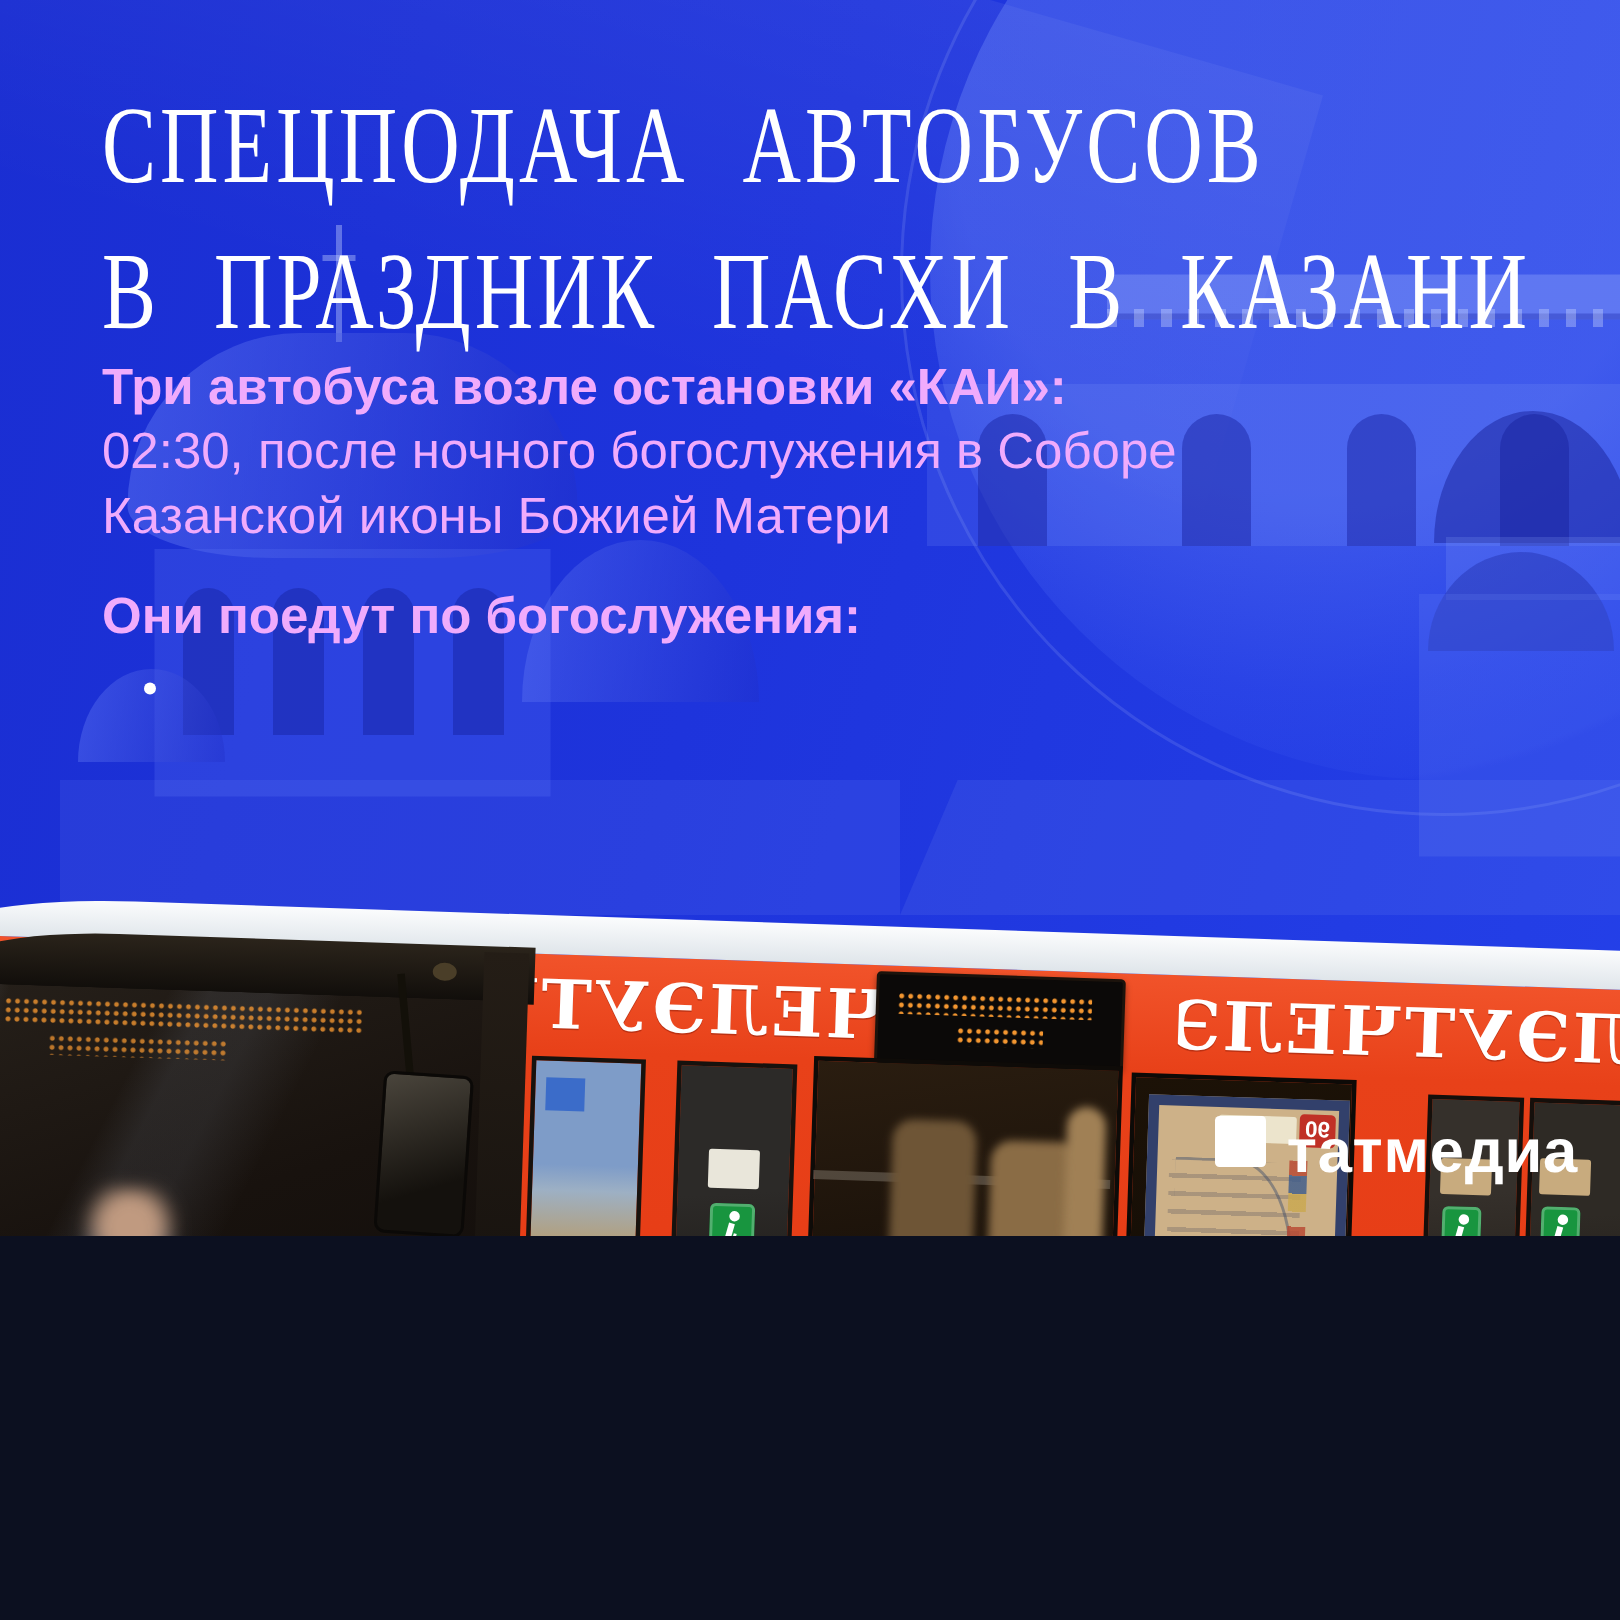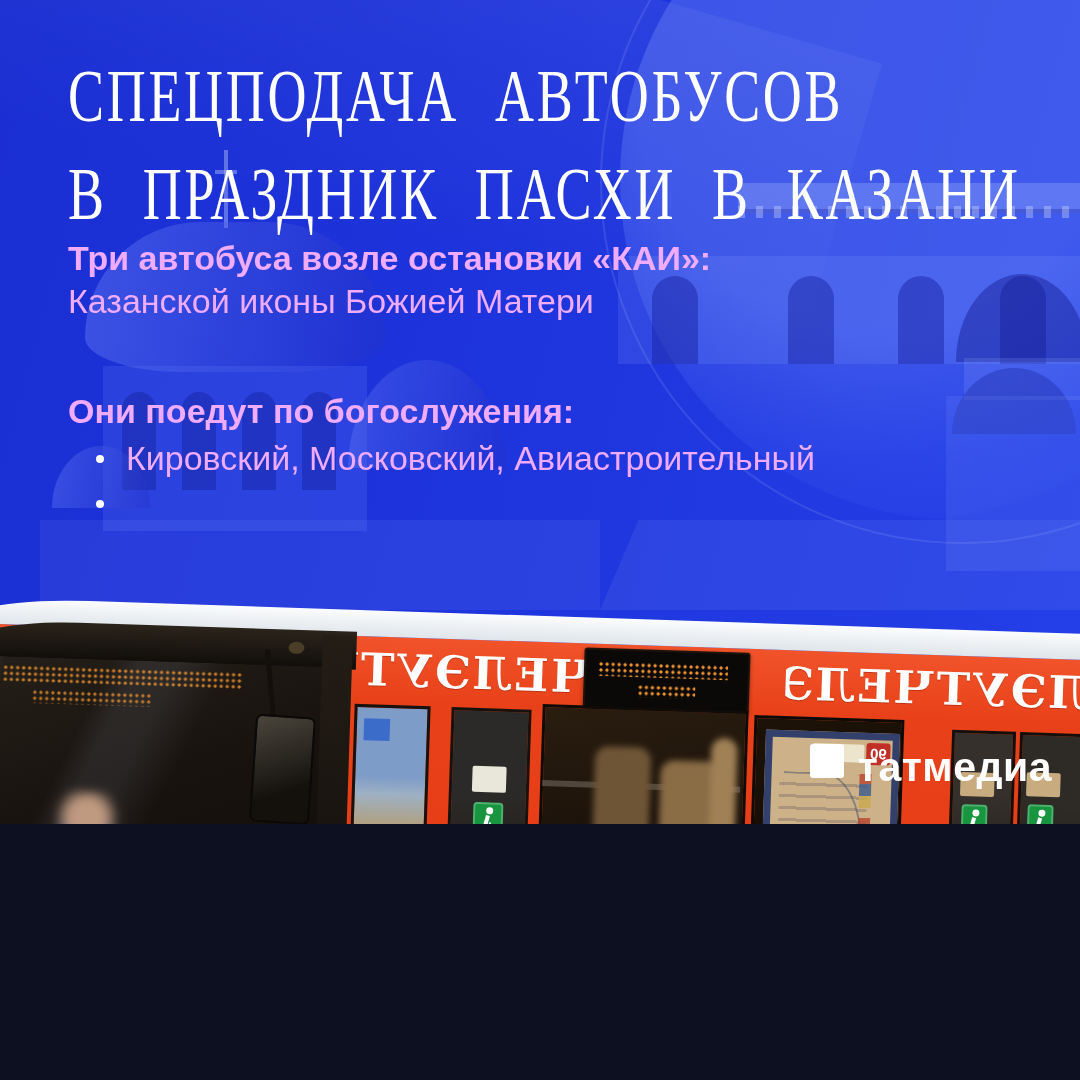--- a/index.html
+++ b/index.html
@@ -204,27 +204,27 @@
     <div class="pediment"></div>
   </div>
 
   <h1 class="title">
     <span>СПЕЦПОДАЧА АВТОБУСОВ</span>
     <span>В ПРАЗДНИК ПАСХИ В КАЗАНИ</span>
   </h1>
 
   <section class="copy info">
     <p class="b">Три автобуса возле остановки «КАИ»:</p>
+    <p>02:30, после ночного богослужения в Соборе</p>
     <p>Казанской иконы Божией Матери</p>
   </section>
 
   <section class="copy dirs">
     <p class="b">Они поедут по богослужения:</p>
     <ul>
-      <li><span class="dot"></span><span>Кировский, Московский, Авиастроительный</span></li>
       <li><span class="dot"></span></li>
     </ul>
   </section>
 
   <div class="photo">
     <div class="bus">
       <div class="body-red"></div>
       <div class="roof"></div>
       <div class="orn orn-a">ЧЕЛЭУТЧЕЛЭ</div>
       <div class="orn orn-b">ЧЕЛЭУТЧЕЛЭУТЧЕЛЭУ</div>

